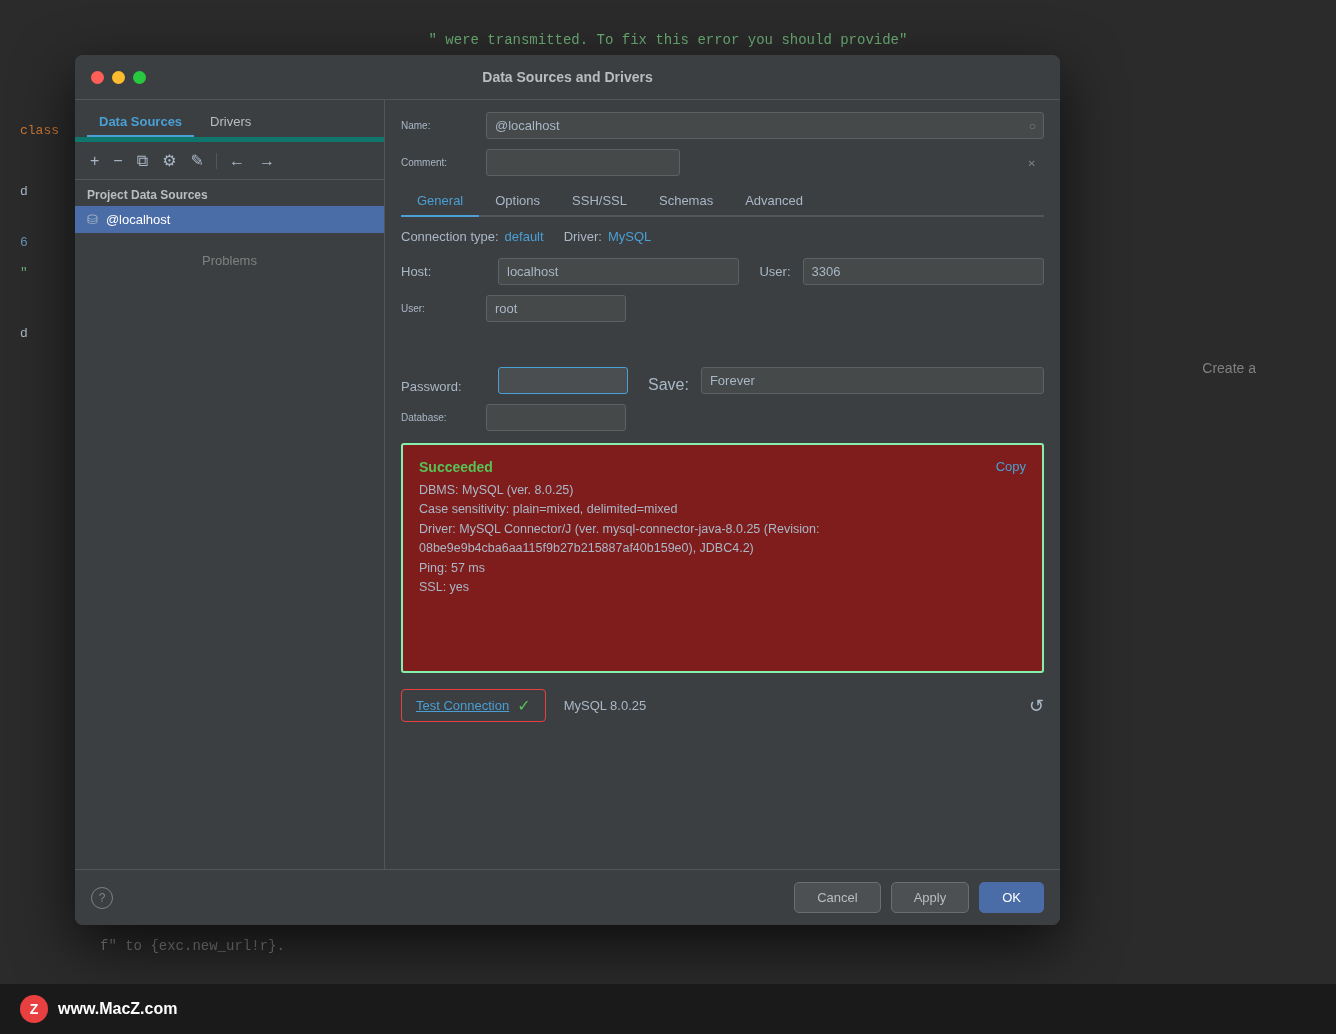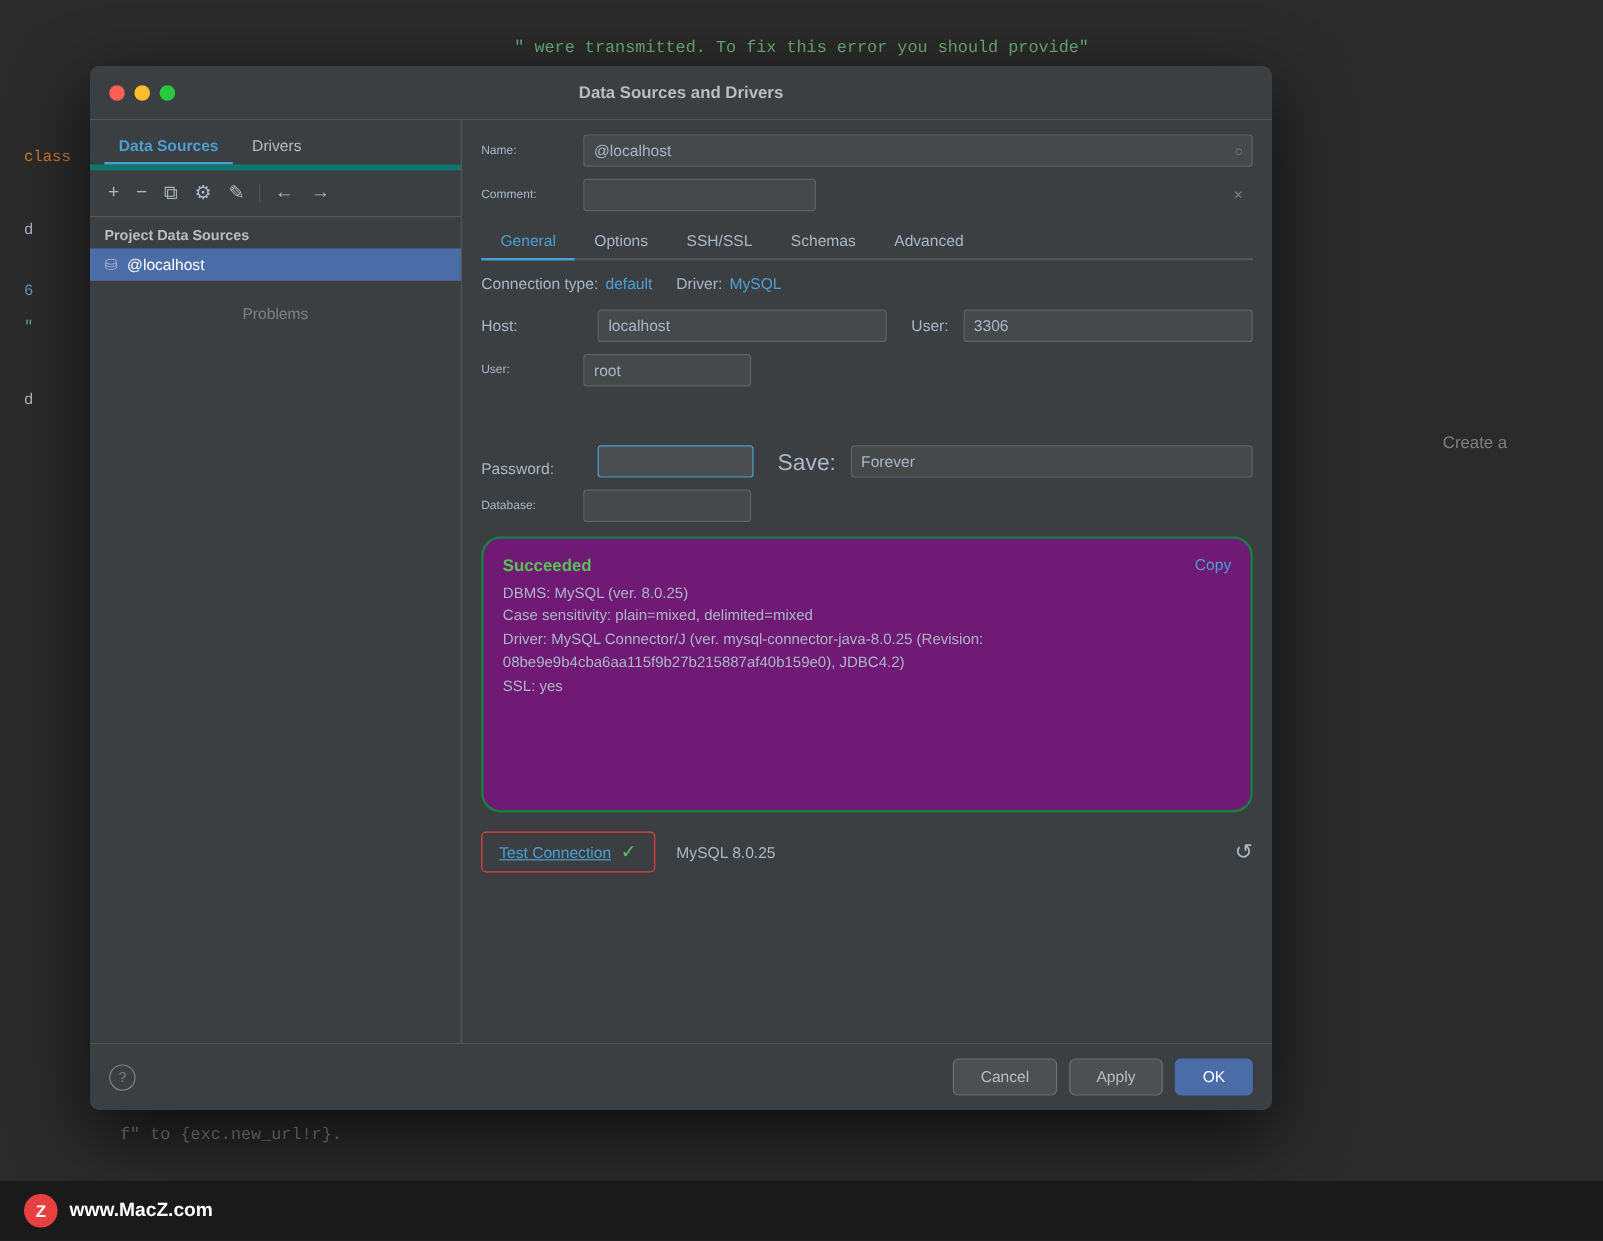--- a/index.html
+++ b/index.html
@@ -328,29 +328,29 @@
     .port-input { flex: 1; }
 
     
     .password-row {
       display: flex;
       align-items: flex-end;
       margin-bottom: 10px;
       gap: 12px;
     }
 
-    .save-label { color: #a9b7c6; font-size: 19px; margin-left: 8px; margin-top: 44px; }
+    .save-label { color: #a9b7c6; font-size: 16px; margin-left: 8px; margin-top: 44px; }
     .save-input { flex: 1; }
 
     
     .success-box {
-      border: 2px solid #15803d;
-      border-radius: 16px;
+      border: 2px solid #86efac;
+      border-radius: 3px;
       padding: 14px 16px;
-      background: #701a75;
+      background: #7f1d1d;
       margin: 6px 0;
       position: relative;
       flex: 1;
       max-height: 230px;
       overflow: hidden;
     }
 
     .success-header {
       display: flex;
       justify-content: space-between;
@@ -630,20 +630,21 @@
       <div class="success-box">
         <div class="success-header">
           <span class="success-title">Succeeded</span>
           <button class="copy-btn">Copy</button>
         </div>
         <div class="success-text">
           <div>DBMS: MySQL (ver. 8.0.25)</div>
           <div>Case sensitivity: plain=mixed, delimited=mixed</div>
           <div>Driver: MySQL Connector/J (ver. mysql-connector-java-8.0.25 (Revision:</div>
           <div>08be9e9b4cba6aa115f9b27b215887af40b159e0), JDBC4.2)</div>
+          <div>Ping: 57 ms</div>
           <div>SSL: yes</div>
         </div>
       </div>
 
       <div class="test-conn-row">
         <div class="test-conn-wrap">
           <span class="test-conn-link">Test Connection</span>
           <span class="test-conn-check">✓</span>
         </div>
         <span class="test-conn-version">MySQL 8.0.25</span>

